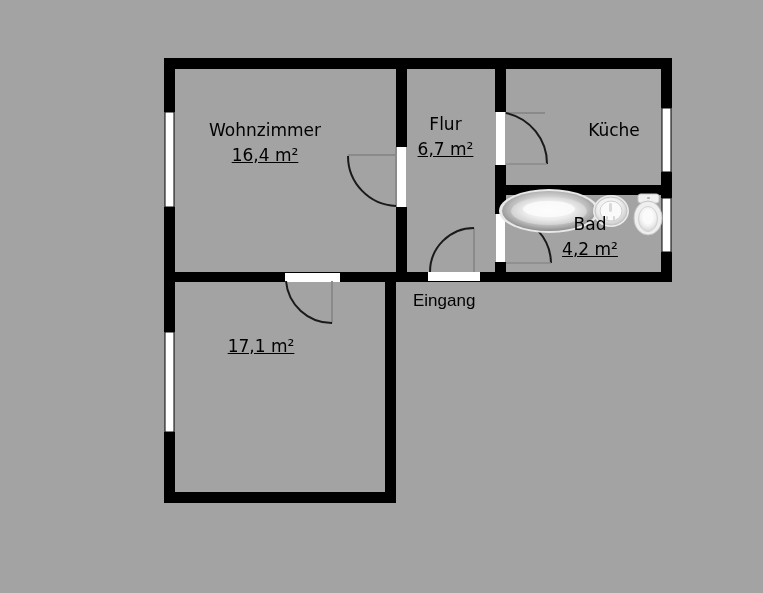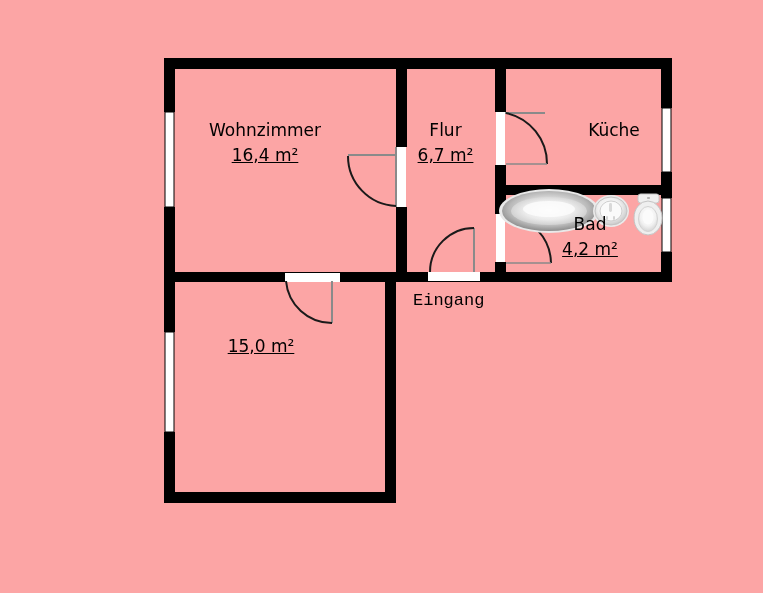--- a/index.html
+++ b/index.html
@@ -10,21 +10,21 @@
   body {
     width: 763px;
     height: 593px;
     font-family: "DejaVu Sans", "Liberation Sans", sans-serif;
     overflow: hidden;
   }
   #floorplan-root {
     position: relative;
     width: 763px;
     height: 593px;
-    background: #fca5a5;
+    background: #a3a3a3;
   }
   #floorplan-svg {
     position: absolute;
     left: 0;
     top: 0;
     width: 763px;
     height: 593px;
     display: block;
   }
   .room-label {
@@ -40,21 +40,21 @@
   .room-label .room-name {
     display: block;
   }
   .room-label .room-area {
     display: block;
     text-decoration: underline;
   }
   .exterior-label {
     position: absolute;
     color: #000000;
-    font-family: Liberation Mono, monospace;
+    font-family: Liberation Sans, sans-serif;
     font-size: 17px;
     line-height: 22px;
     white-space: nowrap;
     user-select: none;
   }
 </style>
 </head>
 <body>
 
 <div id="floorplan-root">
@@ -190,33 +190,33 @@
 
     </g>
 
   </svg>
 
   <div class="room-label" style="left:205px; top:118px; width:120px;">
     <span class="room-name">Wohnzimmer</span>
     <span class="room-area">16,4 m²</span>
   </div>
 
-  <div class="room-label" style="left:409px; top:118px; width:73px;">
+  <div class="room-label" style="left:409px; top:112px; width:73px;">
     <span class="room-name">Flur</span>
     <span class="room-area">6,7 m²</span>
   </div>
 
   <div class="room-label" style="left:564px; top:118px; width:100px;">
     <span class="room-name">Küche</span>
   </div>
 
   <div class="room-label" style="left:540px; top:212px; width:100px;">
     <span class="room-name">Bad</span>
     <span class="room-area">4,2 m²</span>
   </div>
 
   <div class="room-label" style="left:186px; top:334px; width:150px;">
-    <span class="room-area">15,0 m²</span>
+    <span class="room-area">17,1 m²</span>
   </div>
 
   <div class="exterior-label" style="left:413px; top:290px;">Eingang</div>
 
 </div>
 
 </body></html>

